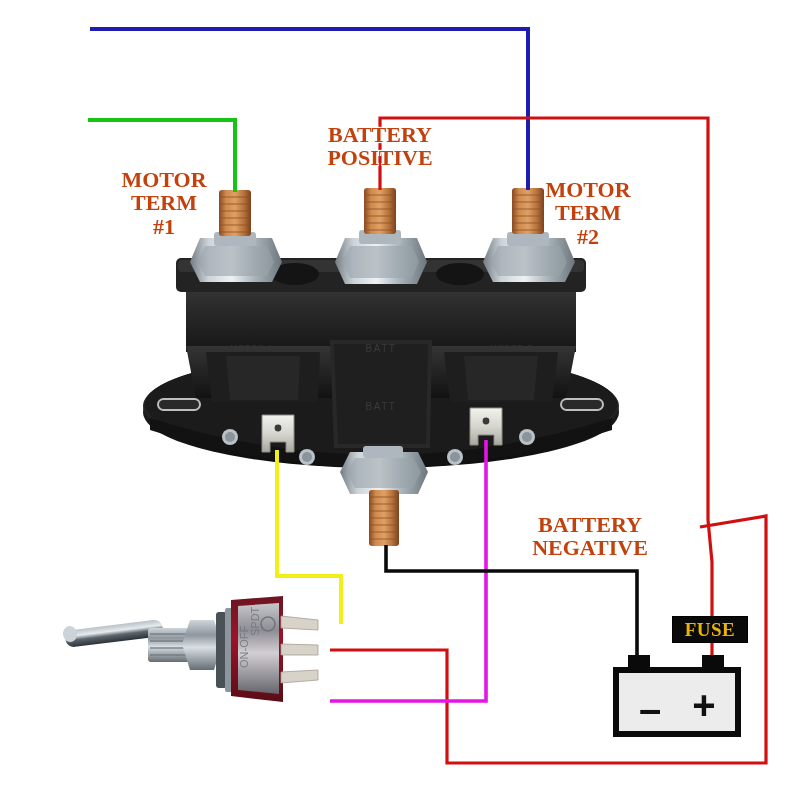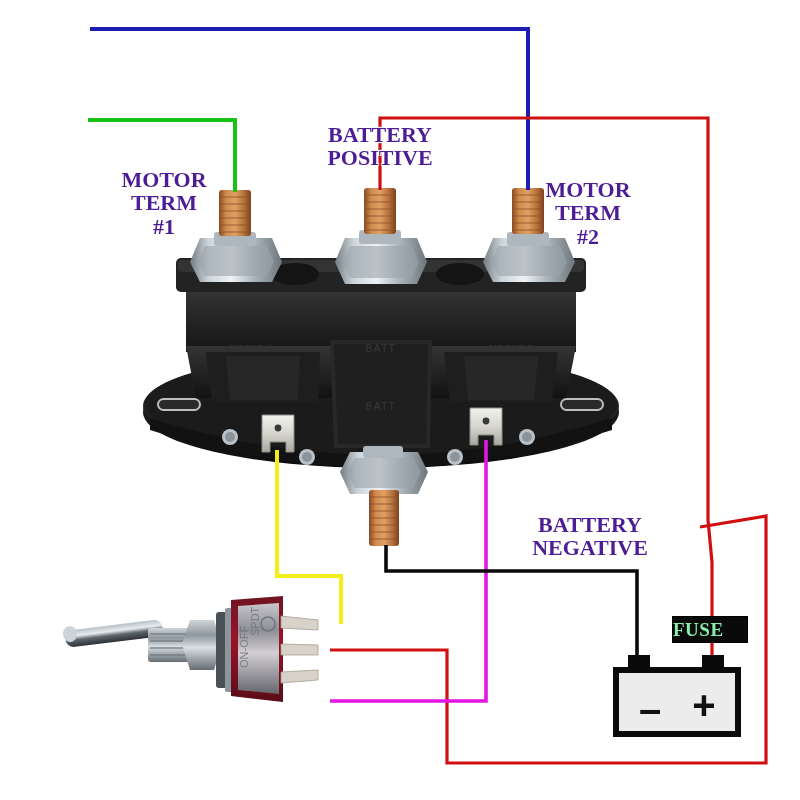--- a/index.html
+++ b/index.html
@@ -1,27 +1,27 @@
 <!DOCTYPE html>
 <html><head>
 <meta charset="utf-8">
 <style>
   html,body{margin:0;padding:0;background:#fff;}
   body{width:800px;height:800px;position:relative;overflow:hidden;
        font-family:"Liberation Serif","DejaVu Serif",serif;background:#ffffff;}
   #stage{position:absolute;left:0;top:0;width:800px;height:800px;}
   svg.layer{position:absolute;left:0;top:0;width:800px;height:800px;}
-  .lbl{position:absolute;color:#4c1d95;text-align:center;line-height:1.06;
+  .lbl{position:absolute;color:#c2410c;text-align:center;line-height:1.06;
        white-space:pre-line;
        text-shadow:0 0 2px #fff,0 0 3px #fff,1px 1px 0 #fff,-1px -1px 0 #fff,
                    1px -1px 0 #fff,-1px 1px 0 #fff;}
   .lbl-plain{font-weight:700;}
   .lbl-bold{font-weight:700;}
-  #fuse-box{position:absolute;background:#0a0a0a;color:#86efac;font-weight:700;
-            letter-spacing:.5px;
+  #fuse-box{position:absolute;background:#0a0a0a;color:#eab308;font-weight:700;
+            letter-spacing:.5px;text-align:center;
             font-family:"Liberation Serif","DejaVu Serif",serif;
             border:1px solid #000;}
   #battery-body{position:absolute;background:#ececec;border:6px solid #0a0a0a;
                 box-sizing:border-box;}
   .bat-sign{position:absolute;color:#111;font-weight:700;text-align:center;
             font-family:"Liberation Sans",sans-serif;line-height:1;}
 </style>
 </head>
 <body>
 

